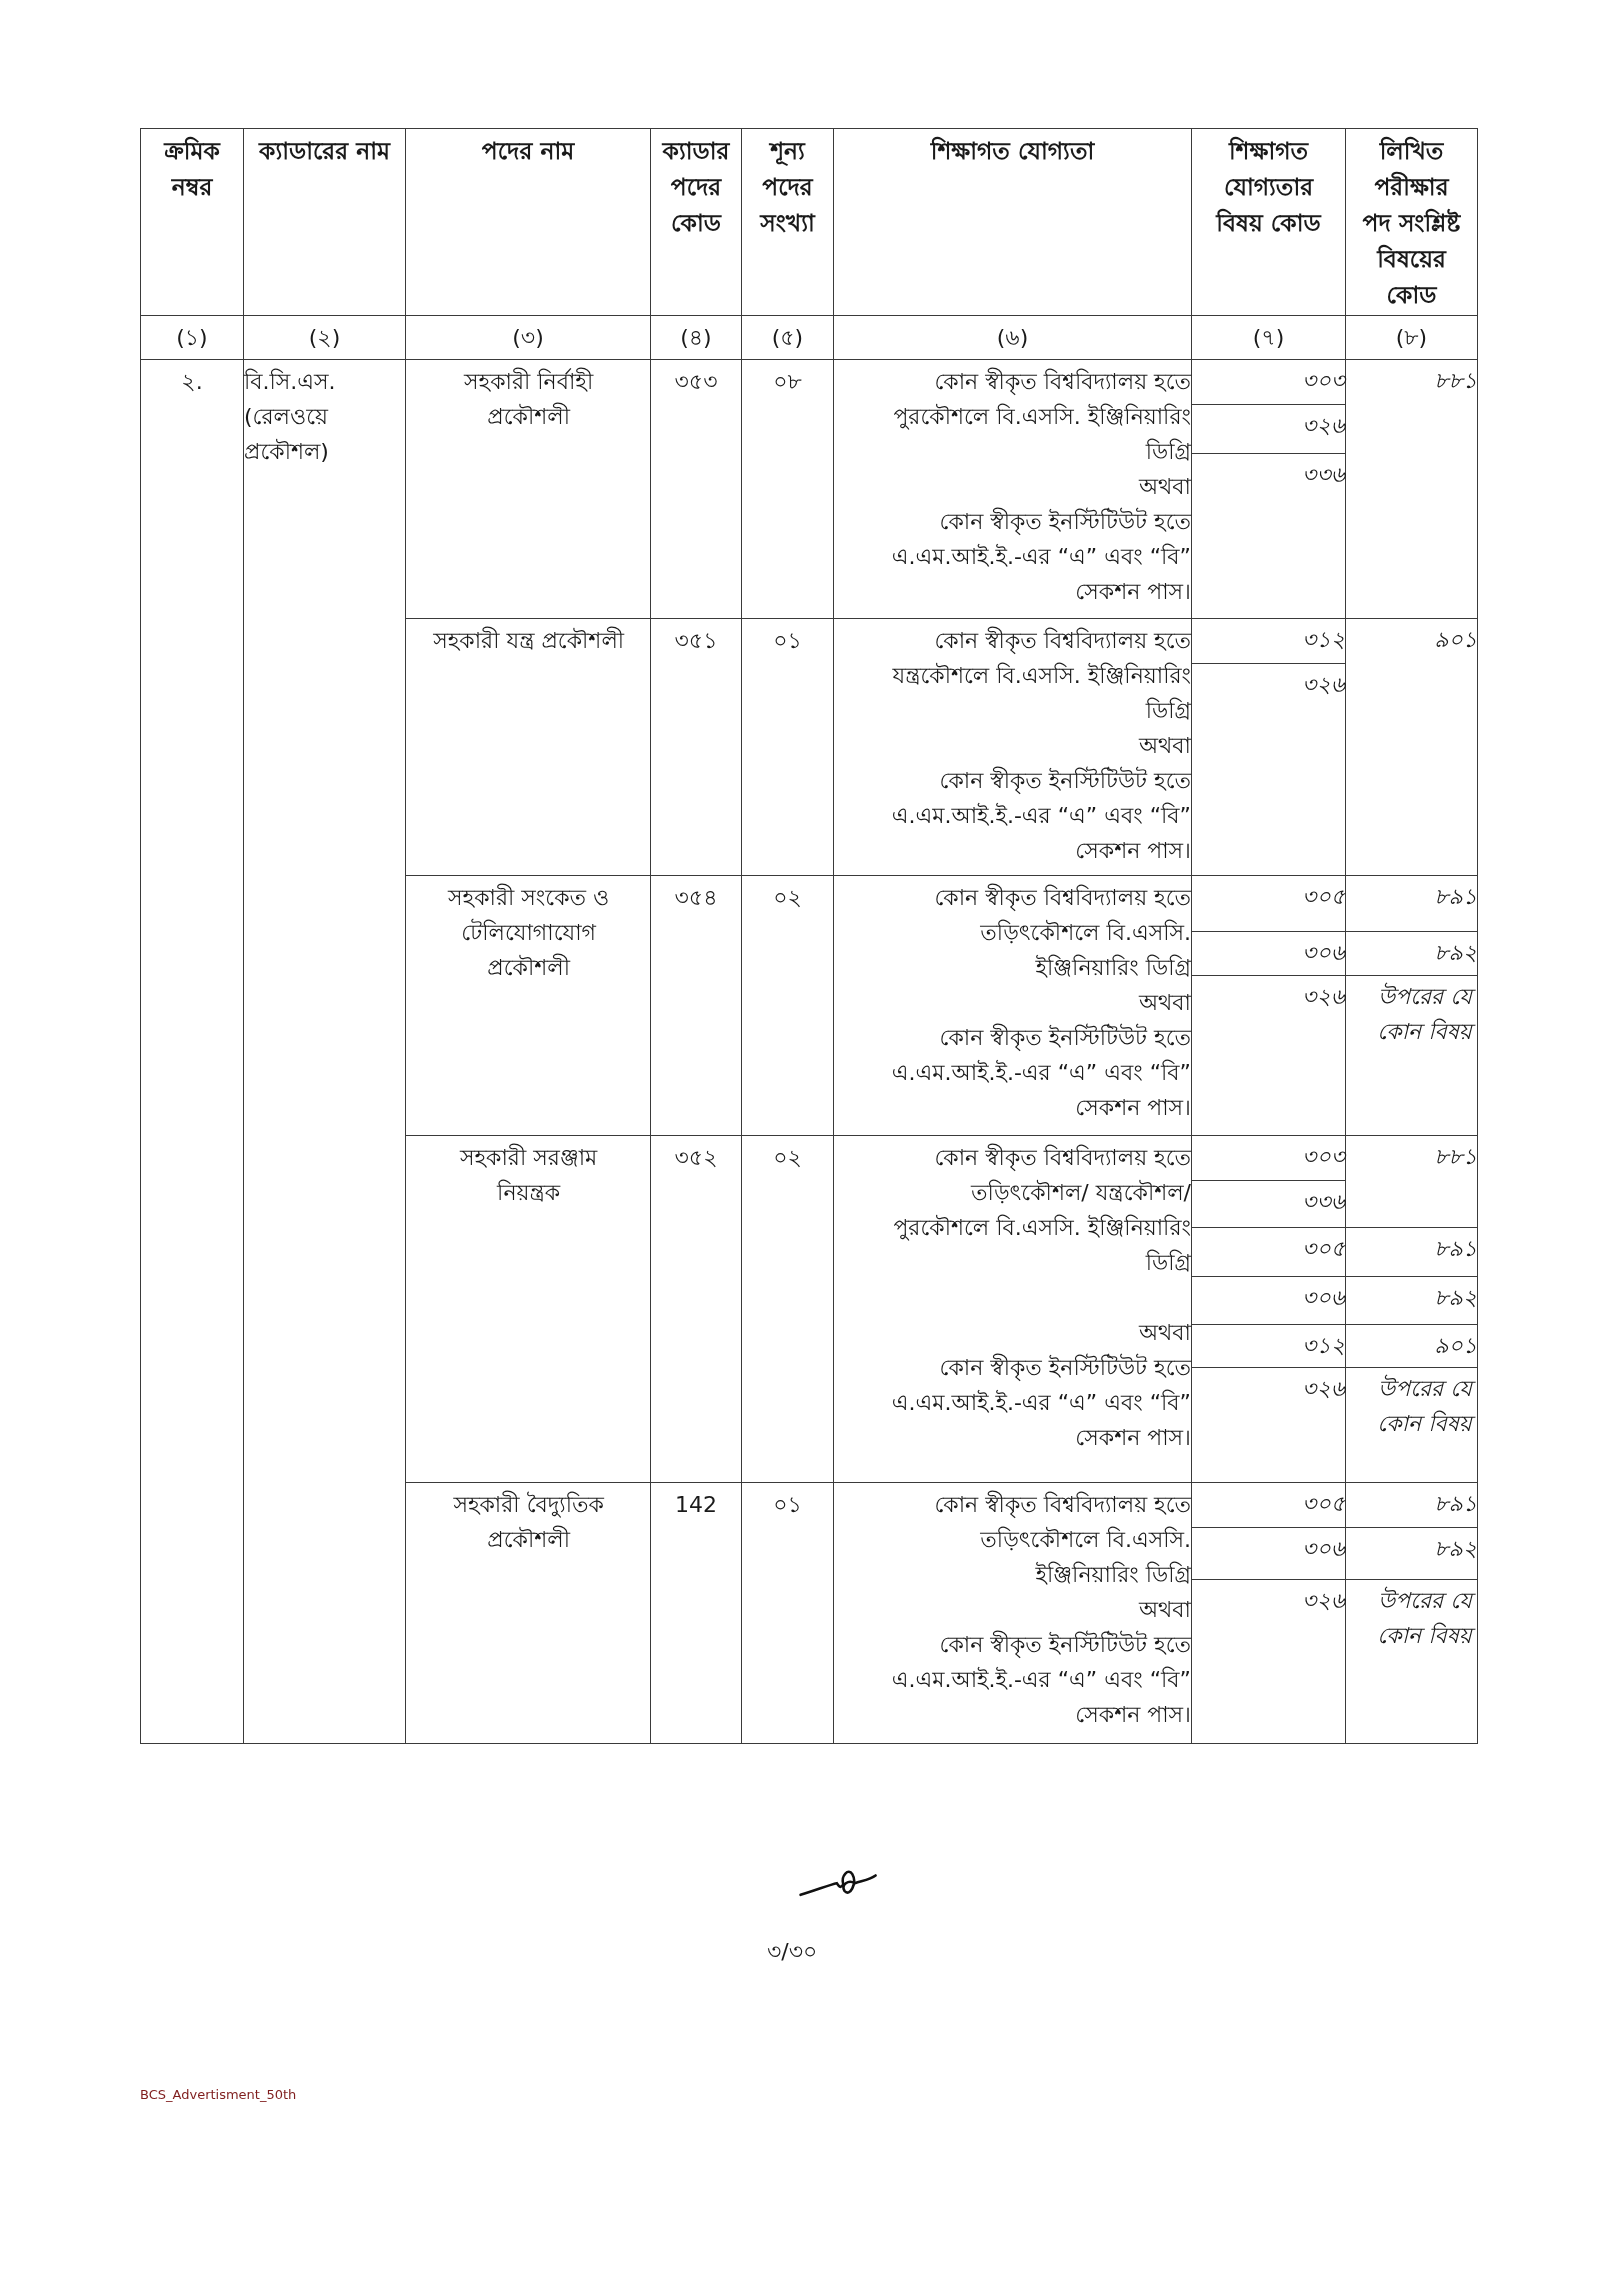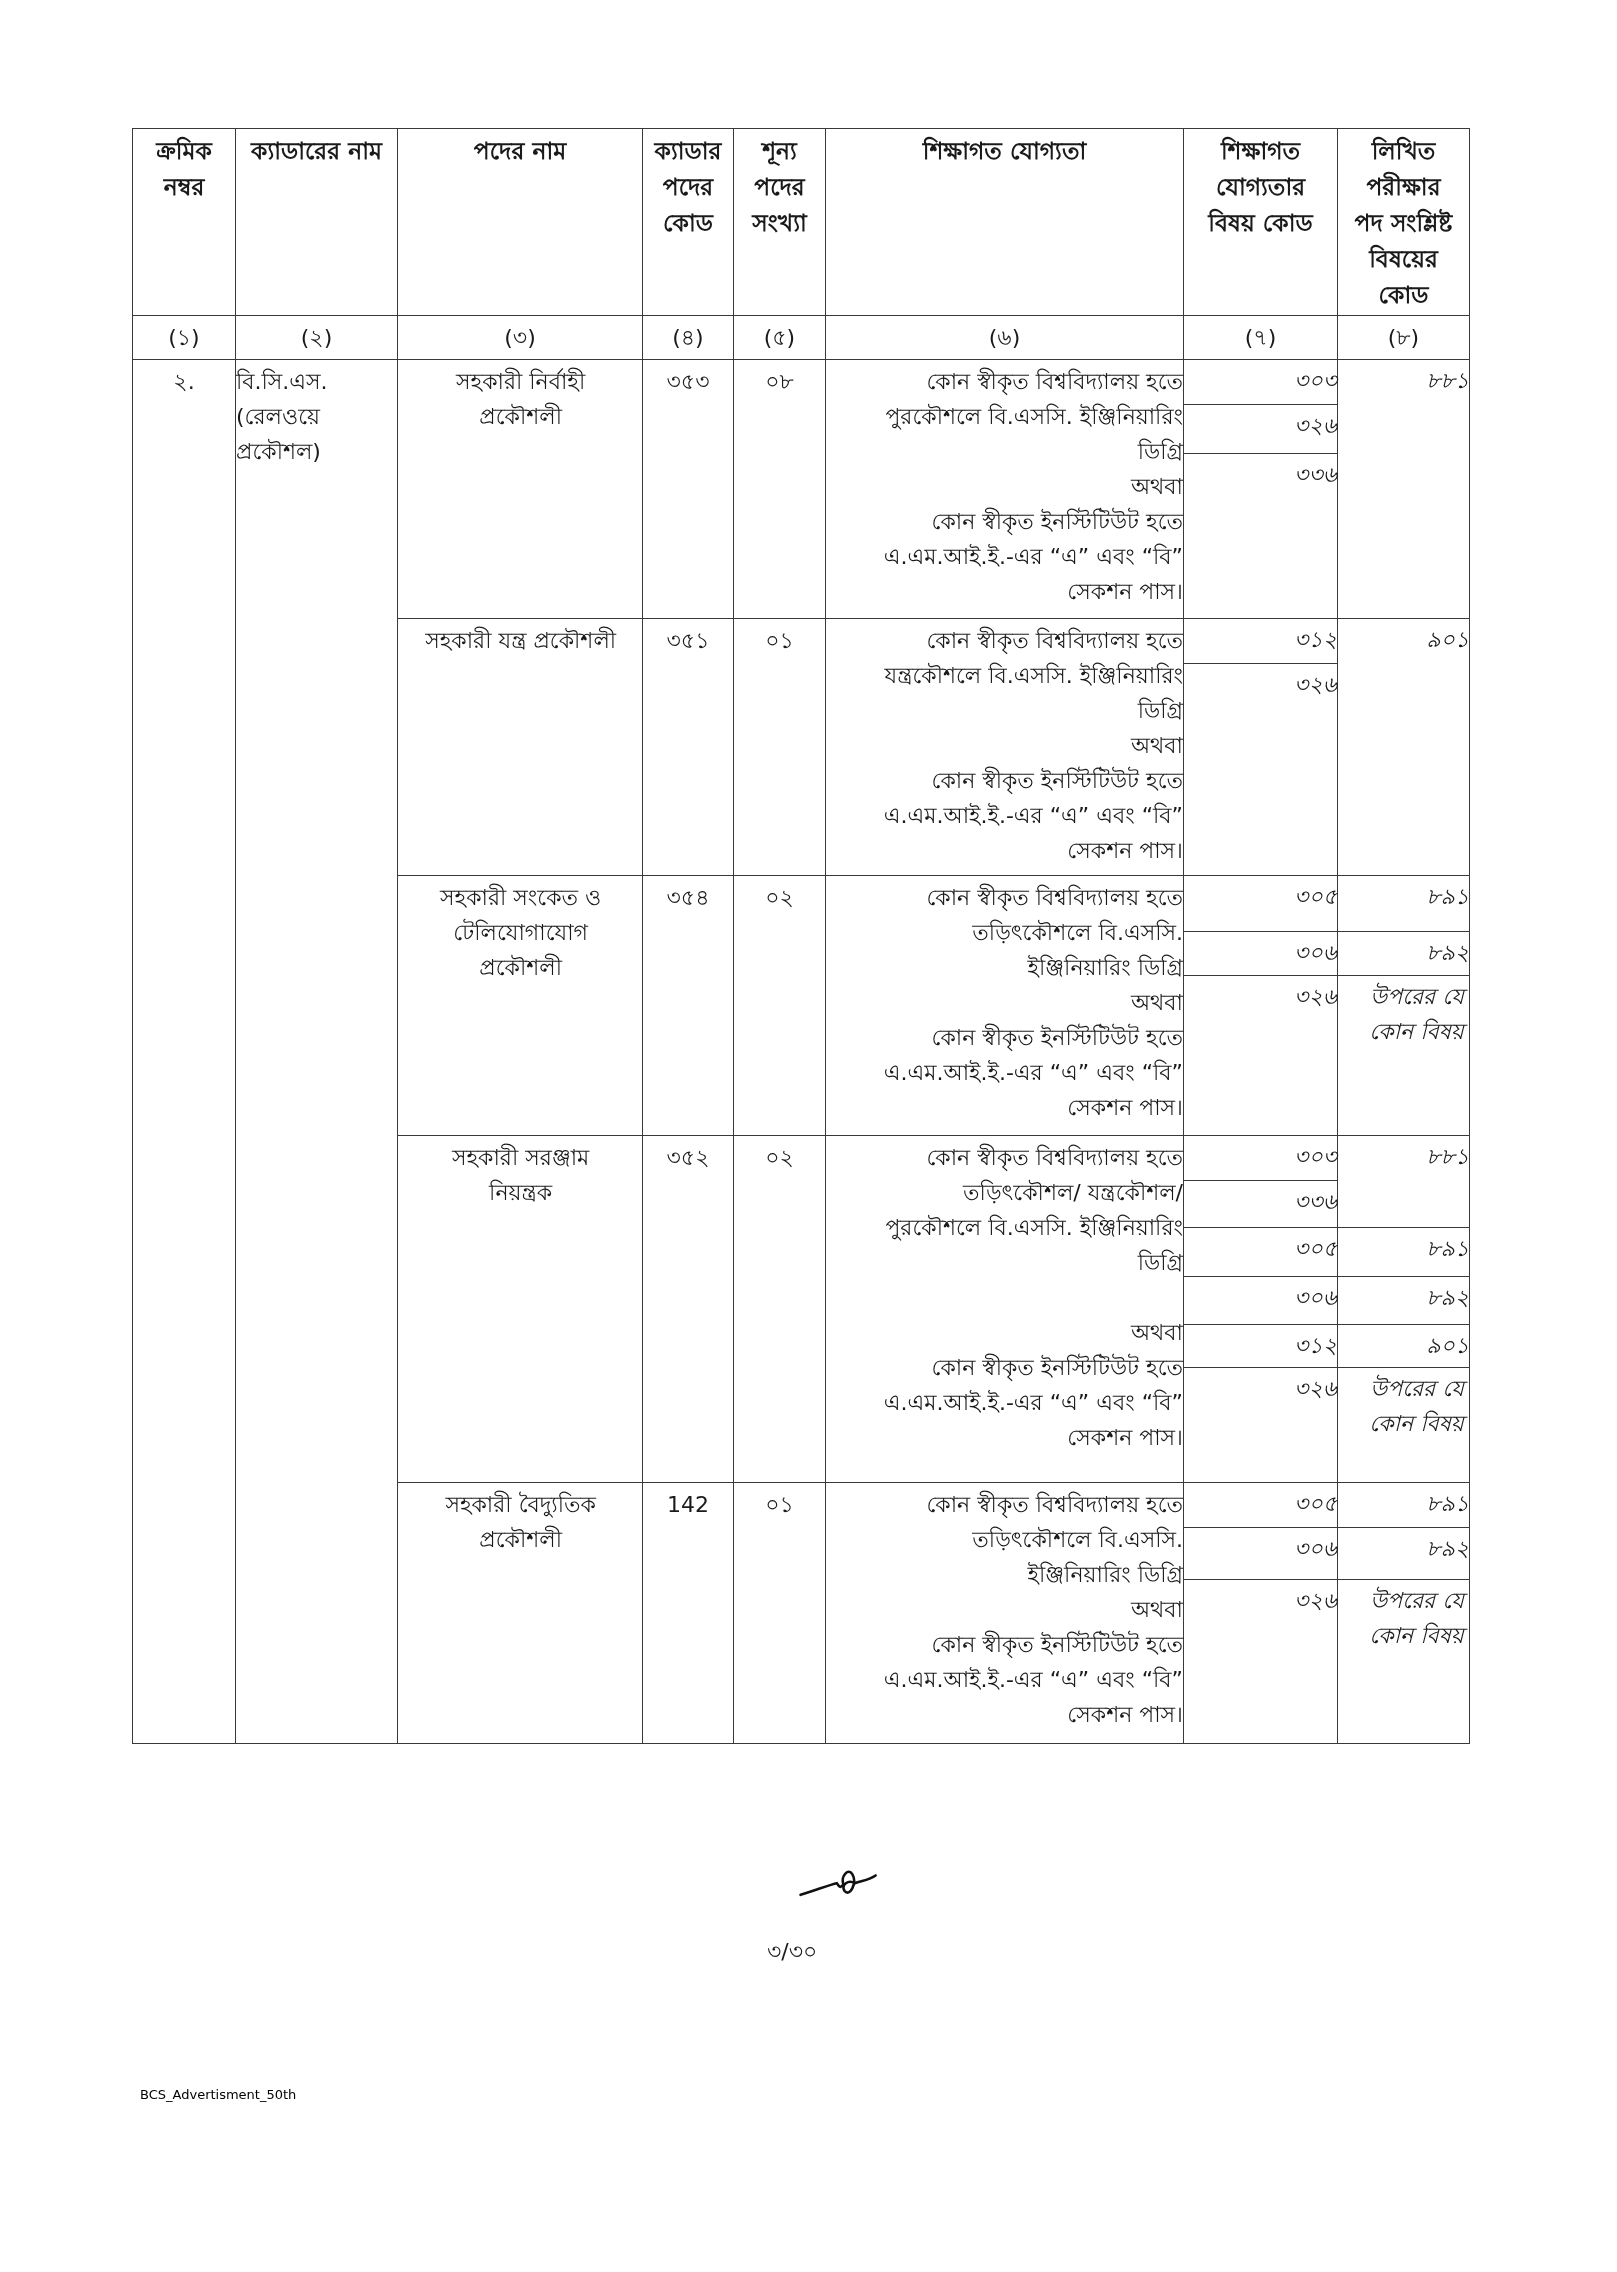--- a/index.html
+++ b/index.html
@@ -2,41 +2,41 @@
 <html style="font-size:10.4px"><head>
 <meta charset="utf-8">
 <style>
   html, body { margin: 0; padding: 0; }
   body {
     width: 1618px; height: 2273px; background: #ffffff; position: relative;
     font-family: "DejaVu Sans", "Liberation Sans", sans-serif; color: #1a1a1a;
     overflow: hidden;
   }
   .page-table {
-    position: absolute; left: 132px; top: 128px;
+    position: absolute; left: 140px; top: 128px;
     border-collapse: collapse; table-layout: fixed;
   }
   .page-table td, .page-table th {
     border: 1.3px solid #3a3a3a; padding: 0; vertical-align: top;
     font-size: 22px; line-height: 35px;
   }
   .page-table th {
     font-weight: bold; text-align: center; padding-top: 3.9px; font-size: 23.4px; line-height: 36px;
   }
   .colnum td { text-align: center; vertical-align: middle; height: 43px; font-size: 22px; }
   .c-serial { text-align: center; padding-top: 3.9px !important; }
   .c-cadre { text-align: left; padding-top: 3.9px !important; }
   .c-post { text-align: center; padding: 3.9px 6.5px 0 7.8px !important; }
   .c-code, .c-vac { text-align: center; padding-top: 3.9px !important; }
   .c-qual { text-align: right; padding-top: 3.9px !important; }
   .sub-cell { text-align: right; padding-top: 2.6px !important; font-style: italic; }
   .qual-line { display: block; }
   .signature { position: absolute; left: 798px; top: 1865px; }
   .page-number { position: absolute; left: 767px; top: 1934px; font-size: 22px; }
-  .footer-label { position: absolute; left: 140px; top: 2087px; font-size: 13px; color: #000000; font-family: "DejaVu Sans", sans-serif; }
+  .footer-label { position: absolute; left: 140px; top: 2087px; font-size: 13px; color: #7f1d1d; font-family: "DejaVu Sans", sans-serif; }
 </style>
 </head>
 <body>
 
 <table class="page-table">
   <colgroup>
     <col style="width:103px">
       <col style="width:162px">
       <col style="width:245px">
       <col style="width:91px">

